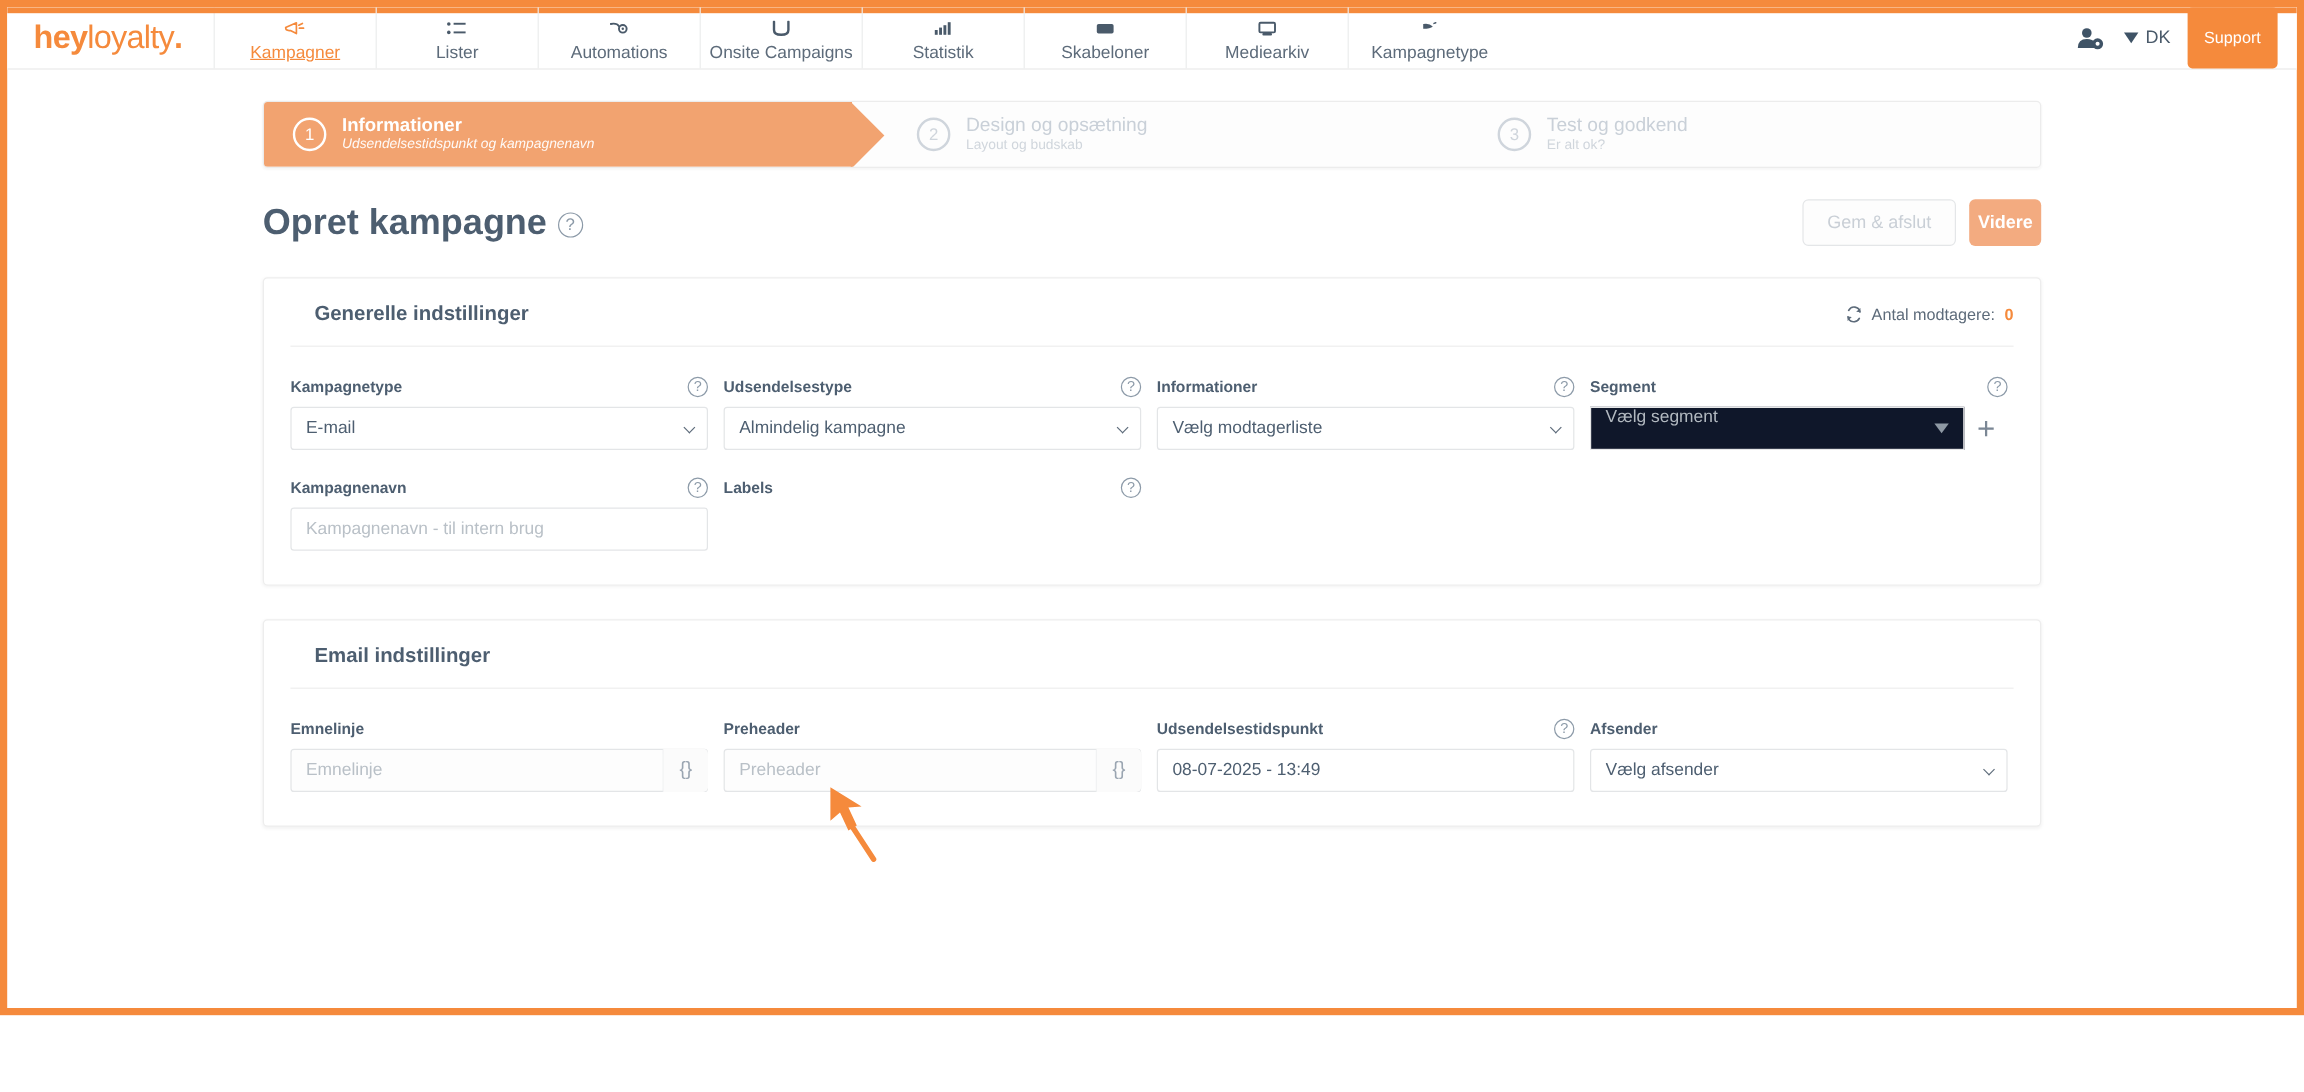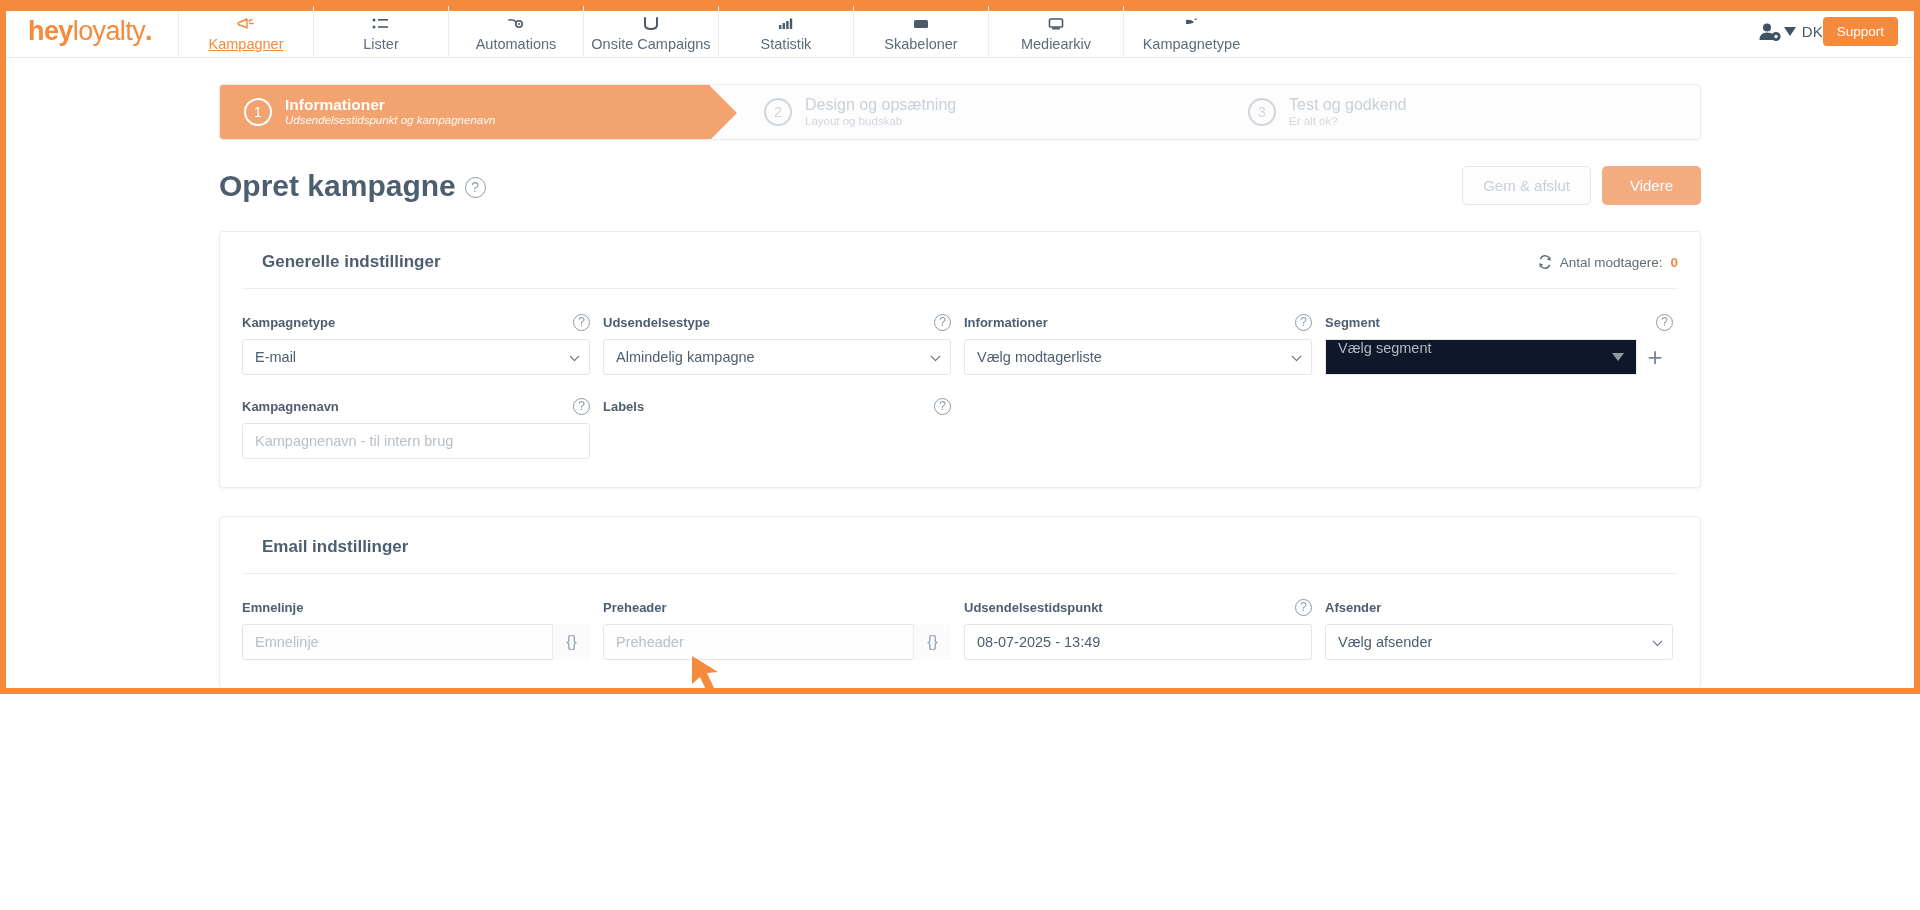--- a/index.html
+++ b/index.html
@@ -4,21 +4,21 @@
 <style>
   * { box-sizing: border-box; margin: 0; padding: 0; }
   html, body {
     width: 1920px; height: 910px;
     font-family: "Liberation Sans", sans-serif;
     background: #ffffff;
     overflow: hidden;
   }
   .screen {
     position: relative;
-    width: 1920px; height: 694px;
+    width: 1920px; height: 846px;
     background: #ffffff;
     border: 6px solid #f58a3c;
     overflow: hidden;
   }
 
   
   .topnav {
     position: relative;
     height: 52px;
     background: #ffffff;
@@ -62,22 +62,22 @@
   }
   .navitem .nicon {
     height: 17px; display: flex; align-items: center; justify-content: center;
     color: #4a5a6a;
   }
   .navitem.active .nicon { color: #f58a3c; }
   .navitem:not(:first-child) { border-right: 1px solid #eceded; }
   .navitem:last-child { border-right: none; }
 
   .topright {
-    margin-left: auto; display: flex; align-items: center;
-    padding-right: 16px;
+    margin-left: auto; display: flex; 
+    gap: 14px; padding-right: 16px;
   }
   .user-gear { color: #3f5366; display: flex; align-items: center; }
   .langsel {
     display: flex; align-items: center; gap: 6px;
     color: #4a5a6a; font-size: 15px; cursor: pointer;
   }
   .caret-down {
     width: 0; height: 0;
     border-left: 6px solid transparent;
     border-right: 6px solid transparent;
@@ -167,21 +167,21 @@
   .ptitle .qmark { width: 21px; height: 21px; font-size: 14px; margin-top: 3px; }
   .titlebtns { margin-left: auto; display: flex; gap: 11px; }
   .btn-ghost {
     background: #fdfdfd; color: #c9cfd6;
     border: 1px solid #e4e6e8; border-radius: 5px;
     padding: 10px 20px; font-size: 15px; cursor: pointer;
   }
   .btn-primary {
     background: #f3ab80; color: #ffffff;
     border: none; border-radius: 5px;
-    padding: 11px 28px; font-size: 15px; cursor: pointer;
+    padding: 11px 7px; font-size: 15px; cursor: pointer; font-weight: bold;
   }
 
   
   .card {
     background: #ffffff;
     border: 1px solid #ededed;
     border-radius: 4px;
     box-shadow: 0 1px 3px rgba(0,0,0,0.05);
     padding: 0 22px 28px 22px;
     margin-bottom: 28px;

